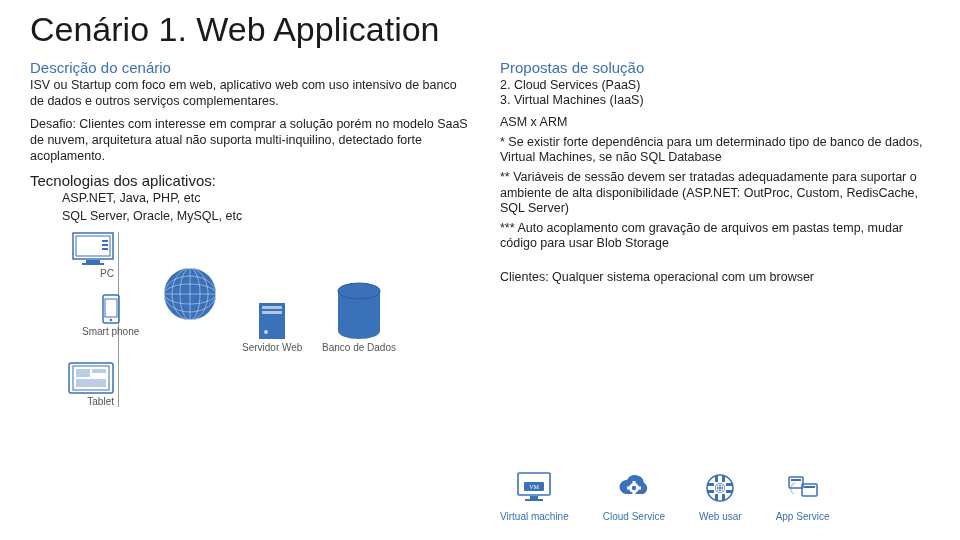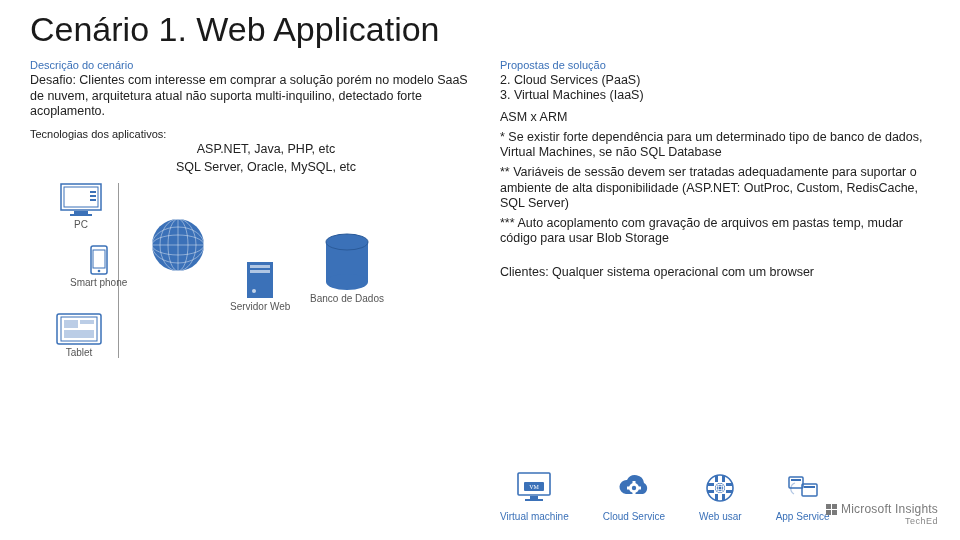--- a/index.html
+++ b/index.html
@@ -24,33 +24,32 @@
     margin-bottom: 10px;
   }
   .columns {
     display: flex;
     gap: 30px;
   }
   .col-left { flex: 0 0 440px; }
   .col-right { flex: 1; }
   .section-head {
     color: #3B71B8;
-    font-size: 11px;
+    font-size: 15px;
     font-weight: 400;
     margin-bottom: 2px;
   }
   .para {
     font-size: 12.5px;
     line-height: 1.25;
     color: #222;
     margin-bottom: 8px;
   }
   .indent {
     margin-left: 32px;
-    text-align: center;
   }
   .proposal-list {
     font-size: 12.5px;
     color: #222;
     margin-left: 0;
     list-style: none;
   }
   .proposal-list li { margin-bottom: 1px; }
   .note-block {
     font-size: 12.5px;
@@ -65,23 +64,24 @@
     margin-top: 18px;
   }
   
   .diagram {
     position: relative;
     height: 230px;
     margin-top: 4px;
   }
   .diag-item {
     position: absolute;
-    text-align: center;
+    text-align: right;
     font-size: 10px;
     color: #444;
+    margin-left: 12px;
   }
   .diag-label { margin-top: 2px; font-size: 10px; color: #555; }
   .icon-box svg { display: block; margin: 0 auto; }
   
   .vline {
     position: absolute;
     left: 88px;
     top: 0;
     width: 1px;
     height: 175px;
@@ -140,20 +140,21 @@
 <body>
 
 <div class="slide">
 
   <h1 class="title">Cenário 1. Web Application</h1>
 
   <div class="columns">
 
     <div class="col-left">
       <div class="section-head">Descrição do cenário</div>
+      <p class="para">ISV ou Startup com foco em web, aplicativo web com uso intensivo de banco de dados e outros serviços complementares.</p>
       <p class="para">Desafio: Clientes com interesse em comprar a solução porém no modelo SaaS de nuvem, arquitetura atual não suporta multi-inquilino, detectado forte acoplamento.</p>
       <div class="section-head" style="color:#222;">Tecnologias dos aplicativos:</div>
       <p class="para indent">ASP.NET, Java, PHP, etc</p>
       <p class="para indent" style="margin-top:-6px;">SQL Server, Oracle, MySQL, etc</p>
 
       <div class="diagram">
         <div class="vline"></div>
 
         <div class="diag-item" style="left:30px; top:0;">
           <div class="icon-box">
@@ -201,21 +202,21 @@
               <ellipse cx="28" cy="28" rx="26" ry="10" fill="none" stroke="#fff" stroke-width="0.7" opacity="0.6"></ellipse>
               <ellipse cx="28" cy="28" rx="10" ry="26" fill="none" stroke="#fff" stroke-width="0.7" opacity="0.6"></ellipse>
               <ellipse cx="28" cy="28" rx="18" ry="26" fill="none" stroke="#fff" stroke-width="0.7" opacity="0.6"></ellipse>
               <ellipse cx="28" cy="28" rx="26" ry="18" fill="none" stroke="#fff" stroke-width="0.7" opacity="0.6"></ellipse>
               <line x1="2" y1="28" x2="54" y2="28" stroke="#fff" stroke-width="0.7" opacity="0.6"></line>
               <line x1="28" y1="2" x2="28" y2="54" stroke="#fff" stroke-width="0.7" opacity="0.6"></line>
             </svg>
           </div>
         </div>
 
-        <div class="diag-item" style="left:200px; top:78px;">
+        <div class="diag-item" style="left:200px; top:70px;">
           <div class="icon-box">
             <svg width="28" height="38" viewBox="0 0 28 38">
               <rect x="1" y="1" width="26" height="36" fill="#3B71B8"></rect>
               <rect x="4" y="4" width="20" height="3" fill="#fff" opacity="0.6"></rect>
               <rect x="4" y="9" width="20" height="3" fill="#fff" opacity="0.6"></rect>
               <circle cx="8" cy="30" r="2" fill="#fff" opacity="0.7"></circle>
             </svg>
           </div>
           <div class="diag-label">Servidor Web</div>
         </div>
@@ -305,25 +306,14 @@
           <rect x="7" y="10" width="10" height="2" fill="#3B71B8"></rect>
           <rect x="18" y="15" width="15" height="12" rx="1" fill="none" stroke="#3B71B8" stroke-width="1.5"></rect>
           <rect x="20" y="17" width="11" height="2" fill="#3B71B8"></rect>
           <path d="M10 25 a6 6 0 0 1 1-11" fill="none" stroke="#3B71B8" stroke-width="1.3" opacity="0.4"></path>
         </svg>
       </div>
       <div>App Service</div>
     </div>
   </div>
 
-  <div class="footer-logo">
-    <div class="ms">
-      <span class="ms-squares">
-        <span></span>
-          <span></span>
-          <span></span>
-          <span></span>
-      </span><span>Microsoft</span> <span class="ins">Insights</span>
-    </div>
-    <div class="teched">TechEd</div>
-  </div>
 
 </div>
 
 </body></html>

